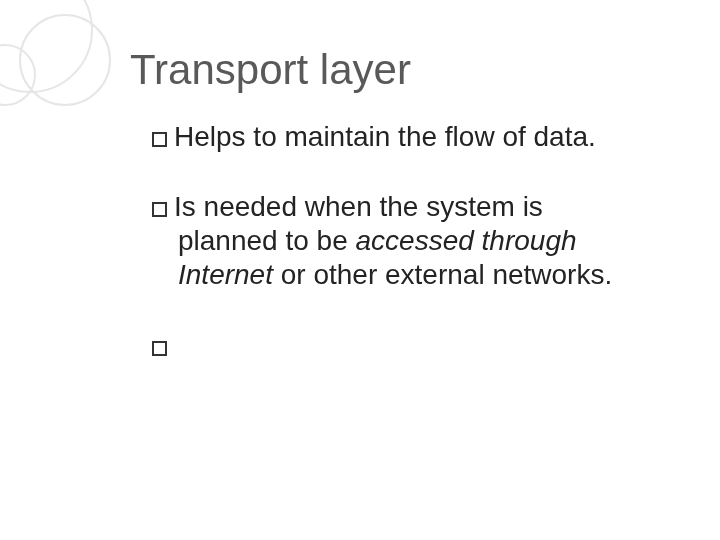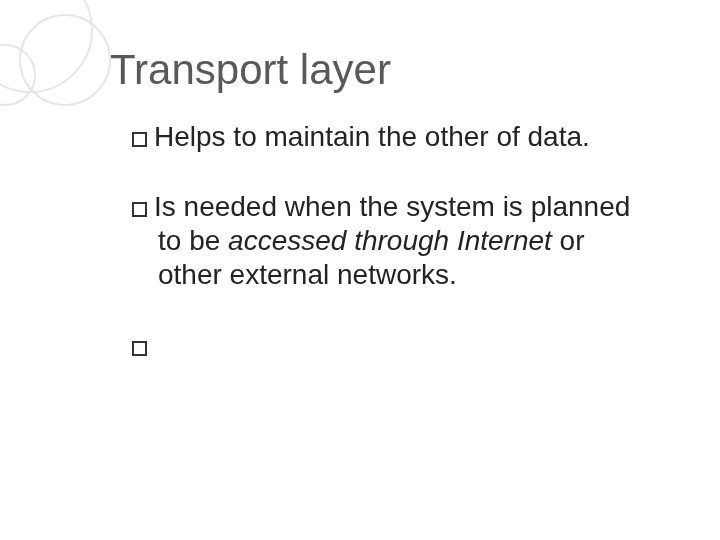--- a/index.html
+++ b/index.html
@@ -16,20 +16,21 @@
     top: -40px;
     left: -30px;
     width: 180px;
     height: 180px;
     pointer-events: none;
   }
   .deco-circles svg { display: block; }
   .slide {
     position: relative;
     padding: 46px 70px 30px 110px;
+    margin-left: 20px;
   }
   .title {
     font-size: 42px;
     font-weight: 400;
     color: #595959;
     margin-bottom: 26px;
   }
   .bullets {
     list-style: none;
     padding-left: 22px;
@@ -63,21 +64,21 @@
     <circle cx="35" cy="115" r="30" fill="none" stroke="#e6e6e6" stroke-width="2"></circle>
   </svg>
 </div>
 
 <div class="slide">
   <h1 class="title">Transport layer</h1>
 
   <ul class="bullets">
 
     <li class="bullet">
-      <span class="marker"></span><span>Helps to maintain the other of data.</span>
+      <span class="marker"></span><span>Helps to maintain the flow of data.</span>
     </li>
 
     <li class="bullet">
       <span class="marker"></span><span>Is needed when the system is planned to be </span><span class="italic">accessed through Internet</span><span> or other external networks.</span>
     </li>
 
     <li class="bullet">
       <span class="marker"></span>
     </li>
 

